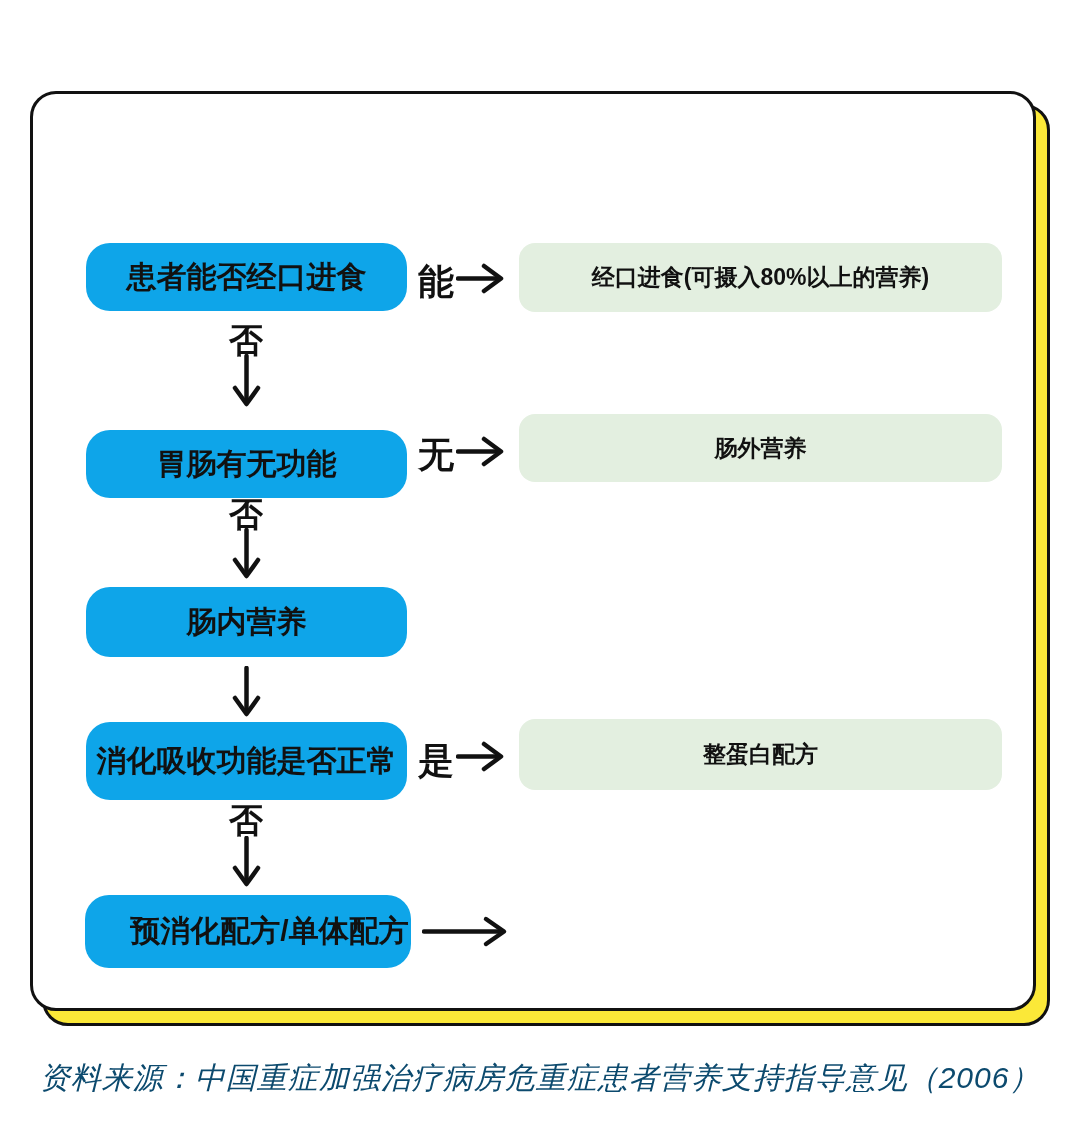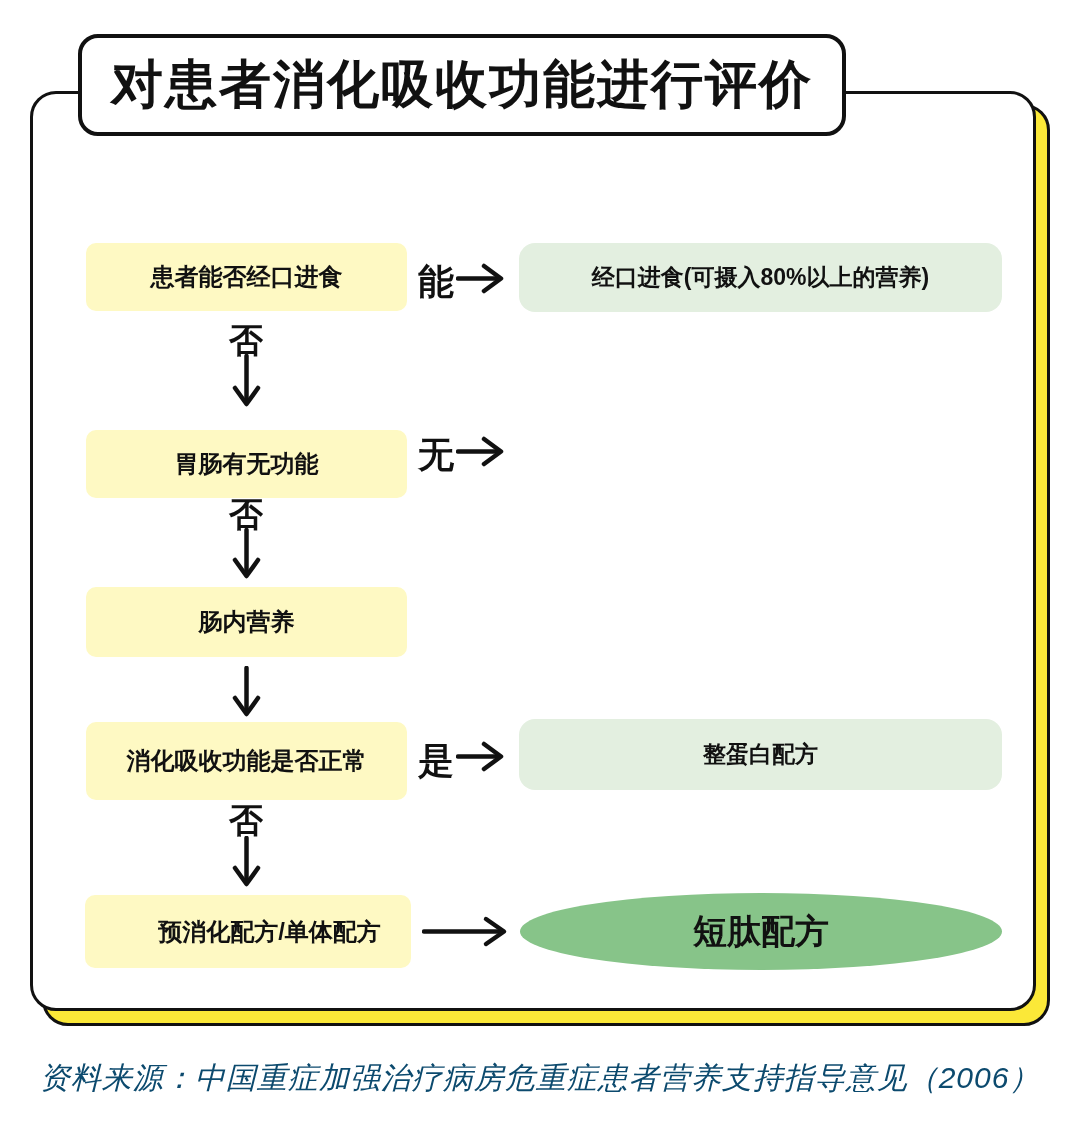--- a/index.html
+++ b/index.html
@@ -42,21 +42,21 @@
   }
 
   
   .node {
     position: absolute;
     display: flex; align-items: center; justify-content: center;
     text-align: center;
     font-weight: 700;
     white-space: nowrap;
   }
-  .node.q { background: #fef9c3; border-radius: 10px; font-size: 24px; }
+  .node.q { background: #0ea5e9; border-radius: 24px; font-size: 30px; }
   .node.r { background: #E3EFE0; border-radius: 16px; font-size: 23px; }
   .node.ellipse { background: #87C489; border-radius: 50%; font-size: 34px; }
 
   .q1 { left: 86px;  top: 243px; width: 321px; height: 68px; }
   .r1 { left: 519px; top: 243px; width: 483px; height: 69px; font-size: 31px; }
   .q2 { left: 86px;  top: 416px; width: 321px; height: 68px; margin-top: 14px; }
   .r2 { left: 519px; top: 414px; width: 483px; height: 68px; }
   .q3 { left: 86px;  top: 587px; width: 321px; height: 70px; text-align: center; }
   .q4 { left: 86px;  top: 722px; width: 321px; height: 78px; }
   .r4 { left: 519px; top: 719px; width: 483px; height: 71px; }
@@ -100,23 +100,20 @@
   }
 </style>
 </head>
 <body>
 
 <div class="stage">
 
   <div class="card-back"></div>
   <div class="card"></div>
 
-  <div class="title-box">
-    <div class="title">对患者消化吸收功能进行评价</div>
-  </div>
 
   <div class="node q q1">患者能否经口进食</div>
   <div class="lbl lbl-yes1">能</div>
   <div class="arr arr-r1">
     <svg width="48" height="33" viewBox="0 0 48 33">
       <path d="M2 16.5 H43" stroke="#111" stroke-width="4.5" fill="none" stroke-linecap="round"></path>
       <path d="M28 4 L45 16.5 L28 29" stroke="#111" stroke-width="4.5" fill="none" stroke-linecap="round" stroke-linejoin="round"></path>
     </svg>
   </div>
   <div class="node r r1">经口进食(可摄入80%以上的营养)</div>
@@ -130,20 +127,21 @@
   </div>
 
   <div class="node q q2">胃肠有无功能</div>
   <div class="lbl lbl-wu2">无</div>
   <div class="arr arr-r2">
     <svg width="48" height="33" viewBox="0 0 48 33">
       <path d="M2 16.5 H43" stroke="#111" stroke-width="4.5" fill="none" stroke-linecap="round"></path>
       <path d="M28 4 L45 16.5 L28 29" stroke="#111" stroke-width="4.5" fill="none" stroke-linecap="round" stroke-linejoin="round"></path>
     </svg>
   </div>
+  <div class="node r r2">肠外营养</div>
 
   <div class="lbl lbl-no2">否</div>
   <div class="arr arr-d2">
     <svg width="29" height="52" viewBox="0 0 29 52">
       <path d="M14.5 2 V46" stroke="#111" stroke-width="4.5" fill="none" stroke-linecap="round"></path>
       <path d="M3 32 L14.5 48 L26 32" stroke="#111" stroke-width="4.5" fill="none" stroke-linecap="round" stroke-linejoin="round"></path>
     </svg>
   </div>
 
   <div class="node q q3">肠内营养</div>
@@ -172,17 +170,16 @@
     </svg>
   </div>
 
   <div class="node q q5">预消化配方/单体配方</div>
   <div class="arr arr-long">
     <svg width="86" height="33" viewBox="0 0 86 33">
       <path d="M2 16.5 H80" stroke="#111" stroke-width="4.5" fill="none" stroke-linecap="round"></path>
       <path d="M64 4 L82 16.5 L64 29" stroke="#111" stroke-width="4.5" fill="none" stroke-linecap="round" stroke-linejoin="round"></path>
     </svg>
   </div>
-  <div class="node ellipse r5">短肽配方</div>
 
   <div class="footer">资料来源：中国重症加强治疗病房危重症患者营养支持指导意见（2006）</div>
 
 </div>
 
 </body></html>

